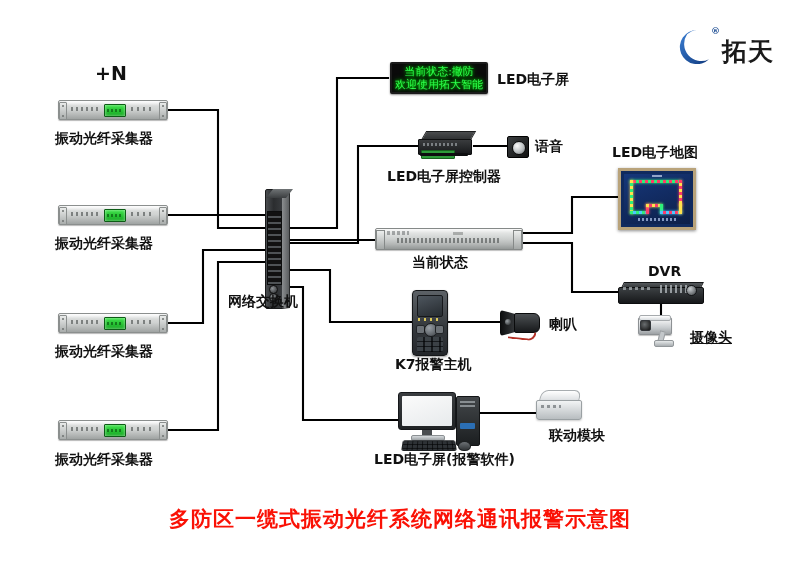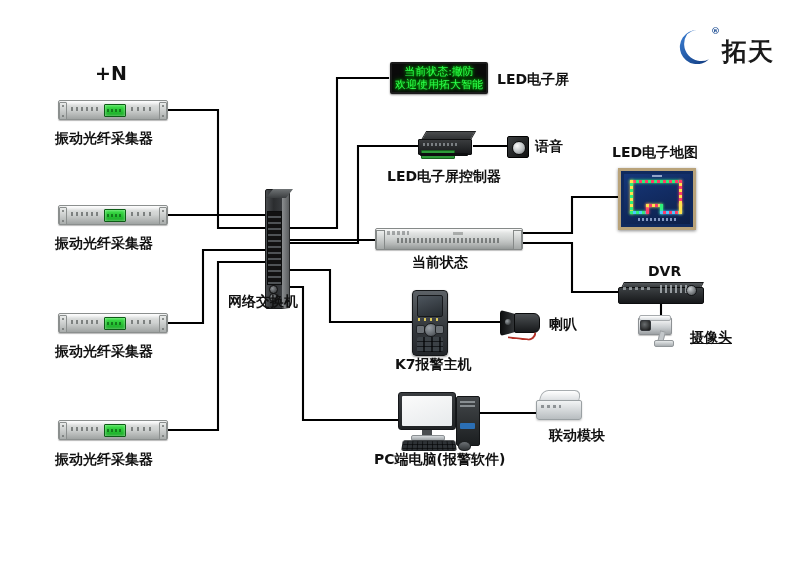--- a/index.html
+++ b/index.html
@@ -387,23 +387,24 @@
   <div class="pc" style="left:398px;top:392px;">
     <div class="mon">
         <i></i>
       </div>
       <div class="stand"></div>
       <div class="foot"></div>
     <div class="tower"></div>
       <div class="kb"></div>
       <div class="mouse"></div>
   </div>
-  <div class="lbl" style="left:374px;top:452px;">PC端电脑(报警软件)</div>
+  <div class="lbl" style="left:374px;top:452px;">LED电子屏(报警软件)</div>
 
   <div class="printer" style="left:536px;top:390px;">
     <div class="top"></div>
       <div class="base"></div>
       <div class="slot"></div>
   </div>
   <div class="lbl" style="left:549px;top:428px;">联动模块</div>
 
+  <div id="title" style="top:505px;">多防区一缆式振动光纤系统网络通讯报警示意图</div>
 
 </div>
 
 </body></html>

